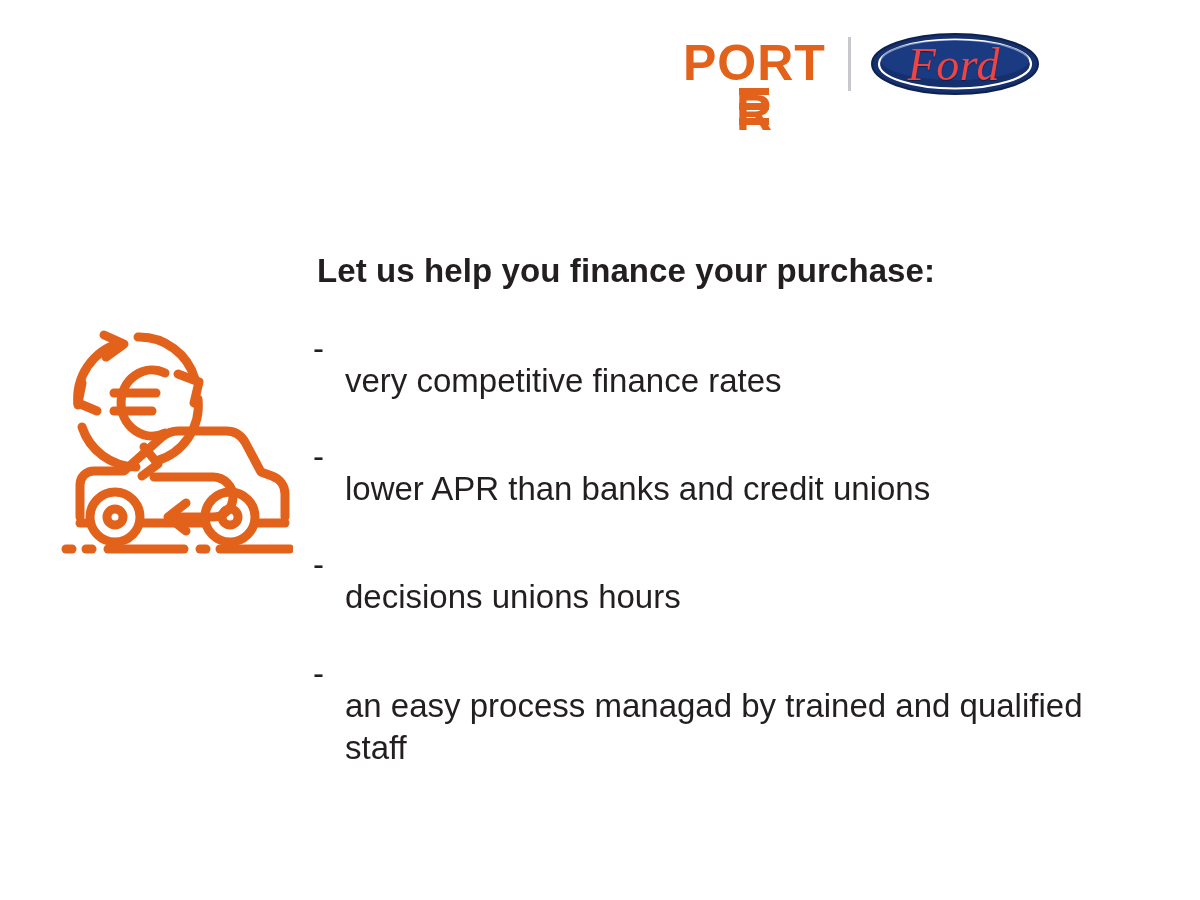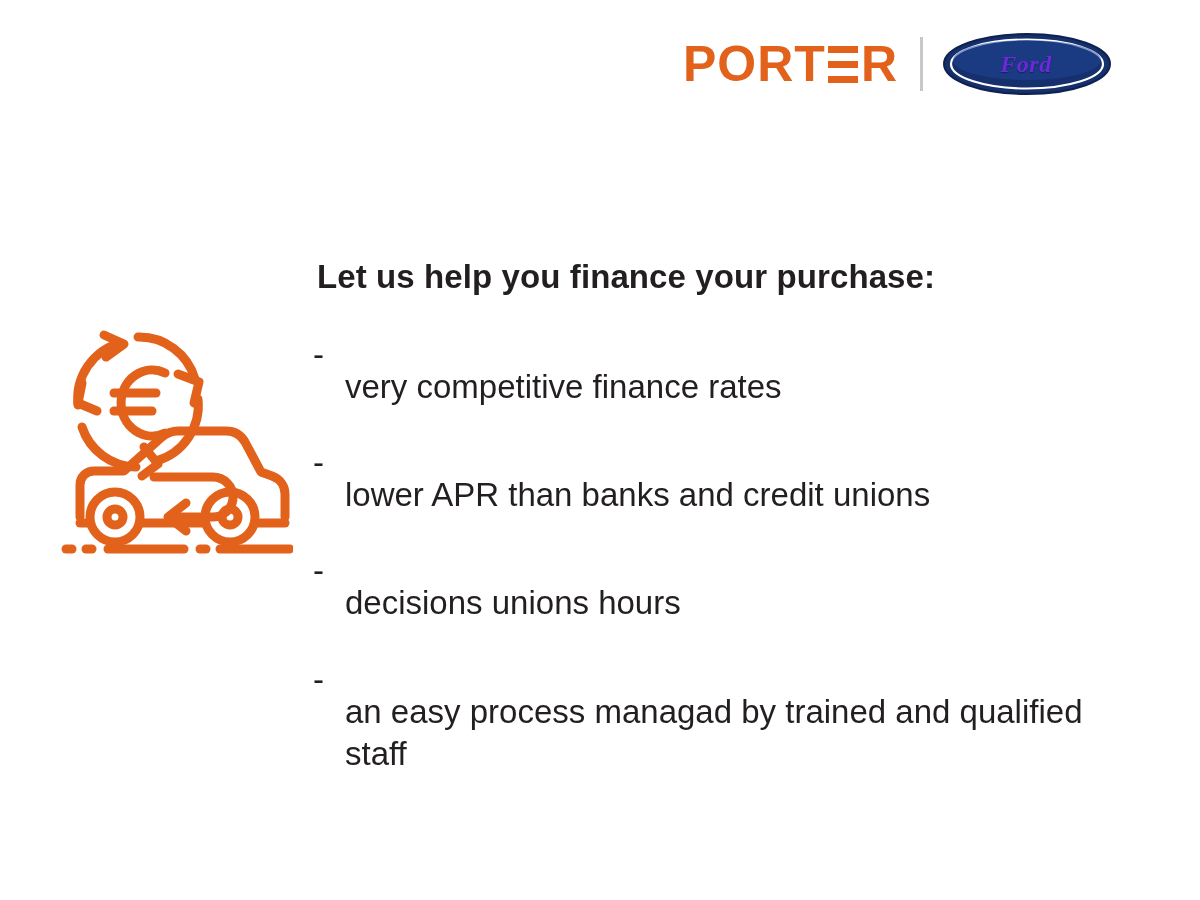--- a/index.html
+++ b/index.html
@@ -31,20 +31,21 @@
   .porter-word {
     font-family: "Liberation Sans", sans-serif;
     font-weight: 700;
     font-size: 50px;
     letter-spacing: 1px;
     color: #E2621B;
     line-height: 1;
     display: flex;
     align-items: center;
     height: 52px;
+    flex-direction: column;
   }
   .porter-word .ltr {
     display: inline-block;
   }
   
   .porter-e {
     position: relative;
     display: inline-block;
     width: 30px;
     height: 37px;
@@ -77,43 +78,43 @@
   .ford-script {
     position: absolute;
     left: 0; top: 0;
     width: 168px;
     height: 62px;
     display: flex;
     align-items: center;
     justify-content: center;
     font-family: "Liberation Serif", serif;
     font-style: italic;
-    font-weight: 700;
-    font-size: 24px;
-    color: #6d28d9;
+    font-weight: 400;
+    font-size: 46px;
+    color: #ef4444;
     letter-spacing: 0.5px;
     padding-right: 2px;
     box-sizing: border-box;
     text-shadow: 0 1px 1px rgba(0,0,0,.35);
   }
 
   
   .finance-icon {
     position: absolute;
     left: 58px;
     top: 327px;
     width: 235px;
     height: 238px;
   }
 
   
   .content {
     position: absolute;
     left: 313px;
-    top: 258px;
+    top: 252px;
     width: 790px;
   }
   .heading {
     font-size: 33px;
     color: #231f20;
     letter-spacing: 0.1px;
     line-height: 1.15;
     margin: 0 0 38px 4px;
     white-space: nowrap;
   }

